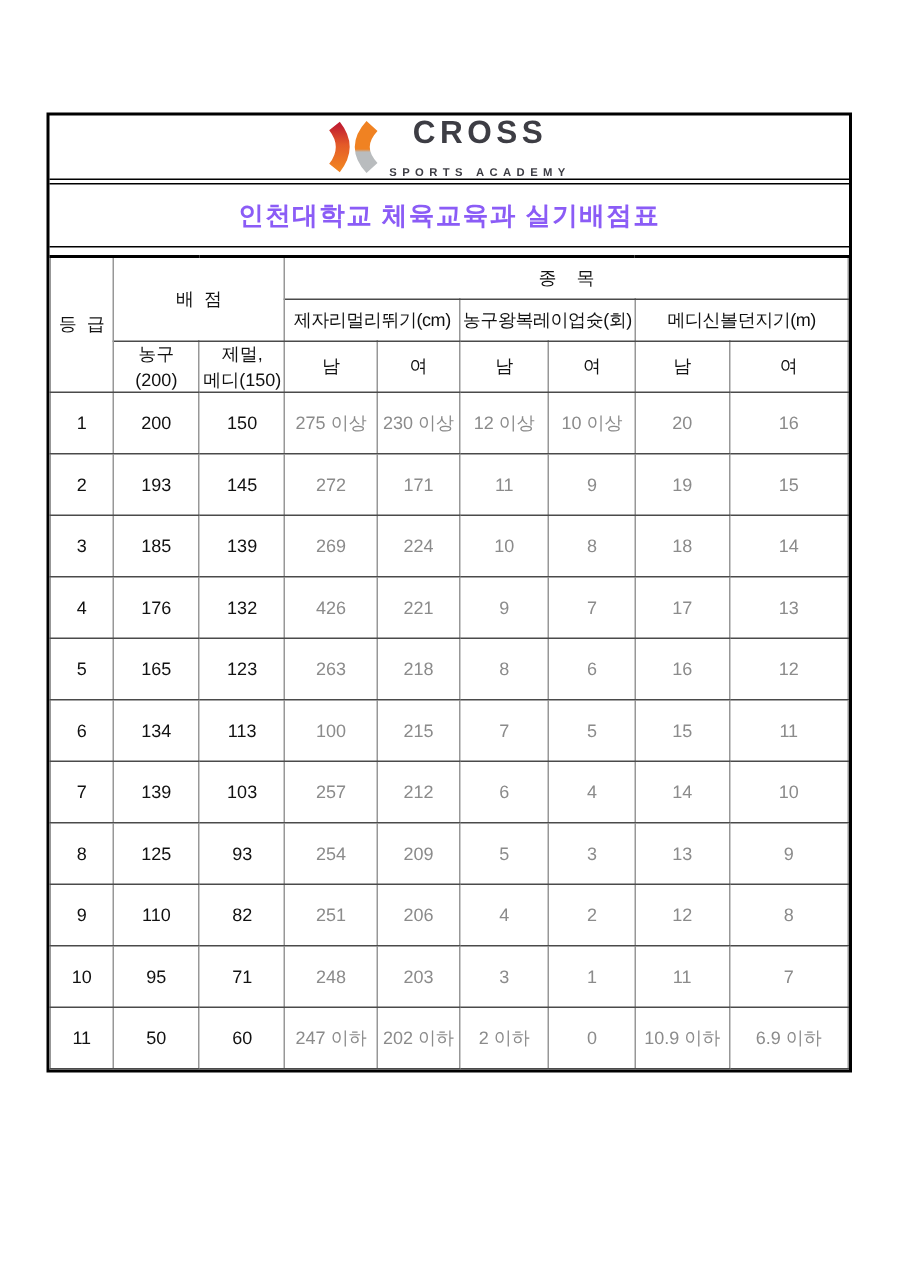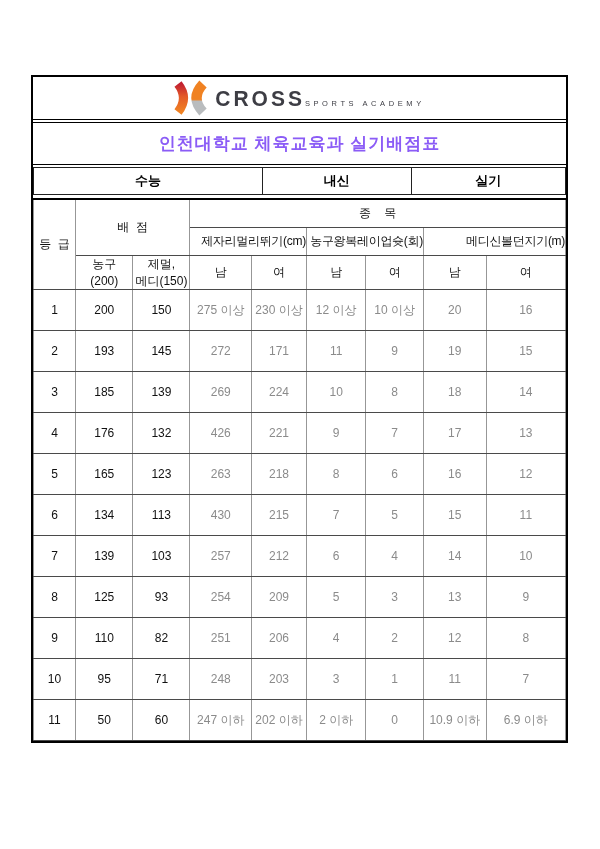--- a/index.html
+++ b/index.html
@@ -19,31 +19,31 @@
   
   .logo-row {
     height: 42px;
     display: flex;
     align-items: center;
     justify-content: center;
     gap: 7px;
     border-bottom: 1px solid #000;
   }
   .logo-mark { width: 34px; height: 36px; flex: 0 0 auto; }
-  .logo-text { display: flex; flex-direction: row; align-items: center; line-height: 1; text-align: center; }
+  .logo-text { display: flex; flex-direction: column; align-items: center; line-height: 1; text-align: center; }
   .logo-brand {
     font-size: 21px;
     font-weight: 900;
     letter-spacing: 3px;
     color: #3d3d44;
     transform: scaleY(1.02);
   }
   .logo-sub {
     font-size: 7.5px;
-    font-weight: normal;
+    font-weight: bold;
     letter-spacing: 3.6px;
     color: #3d3d44;
     margin-top: 12px;
     white-space: nowrap;
   }
   .gap2 { height: 2px; }
   .gap3 { height: 3px; }
   
   .title-box {
     border-top: 1px solid #000;
@@ -82,21 +82,21 @@
     color: #111;
     padding: 0;
     white-space: pre-wrap;
     line-height: 1.35;
   }
   .main-table tr.hdr1 td { height: 27px; }
   .main-table tr.hdr2 td { height: 27px; }
   .main-table tr.hdr3 td { height: 33px; }
   .main-table tr.datarow td { height: 40px; }
   .main-table td.ev { color: #8b8b8b; }
-  .main-table td.evname { font-size: 12px; letter-spacing: -0.3px; text-align: right; }
+  .main-table td.evname { font-size: 12px; letter-spacing: -0.3px; }
 </style>
 </head>
 <body>
 
 <div class="page">
 
   <div class="logo-row">
     <svg class="logo-mark" viewBox="0 0 34 32">
       <defs>
         <linearGradient id="gL" x1="0" y1="0" x2="0" y2="1">
@@ -126,25 +126,20 @@
 
   <div class="gap2"></div>
 
   <table class="score-table">
     <colgroup>
         <col style="width:43%">
         <col style="width:28%">
         <col style="width:29%">
       </colgroup>
     <tbody>
-        <tr>
-      <td>수능</td>
-      <td>내신</td>
-      <td>실기</td>
-    </tr>
   </tbody>
     </table>
 
   <div class="gap3"></div>
 
   <table class="main-table">
     <colgroup>
       <col style="width:7.9%">
         <col style="width:10.8%">
         <col style="width:10.7%">
@@ -231,21 +226,21 @@
       <td class="ev">218</td>
       <td class="ev">8</td>
       <td class="ev">6</td>
       <td class="ev">16</td>
       <td class="ev">12</td>
     </tr>
     <tr class="datarow">
       <td>6</td>
       <td>134</td>
       <td>113</td>
-      <td class="ev">430</td>
+      <td class="ev">100</td>
       <td class="ev">215</td>
       <td class="ev">7</td>
       <td class="ev">5</td>
       <td class="ev">15</td>
       <td class="ev">11</td>
     </tr>
     <tr class="datarow">
       <td>7</td>
       <td>139</td>
       <td>103</td>

